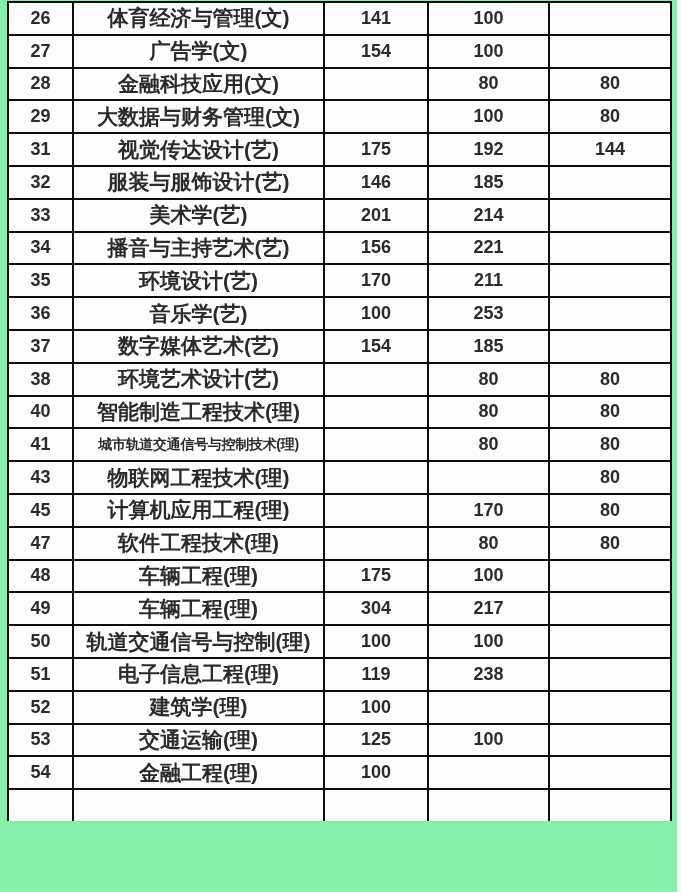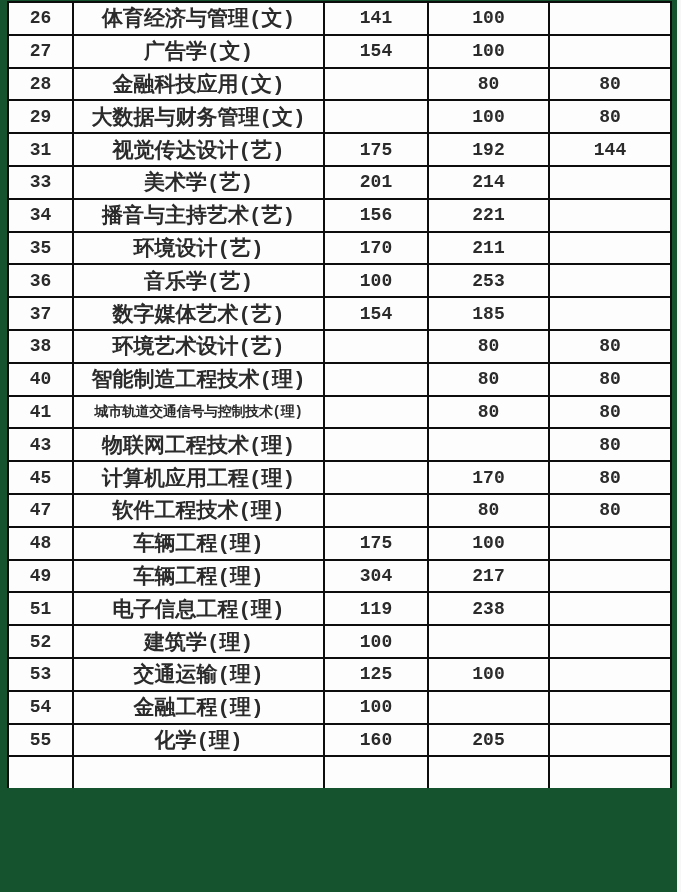--- a/index.html
+++ b/index.html
@@ -4,23 +4,23 @@
 <style>
   html, body {
     margin: 0;
     padding: 0;
     background: #f7f7f7;
   }
   .page {
     position: relative;
     width: 677px;
     height: 892px;
-    background: #14532d;
+    background: #86efac;
     overflow: hidden;
-    font-family: Liberation Mono, monospace;
+    font-family: Liberation Sans, sans-serif;
   }
   table.score-table {
     position: absolute;
     left: 7px;
     top: 1px;
     border-collapse: collapse;
     table-layout: fixed;
     width: 663px;
   }
   table.score-table td {
@@ -83,20 +83,27 @@
           <td class="cell-value">80</td>
         </tr>
         <tr>
           <td class="cell-no">31</td>
           <td class="cell-major">视觉传达设计(艺)</td>
           <td class="cell-value">175</td>
           <td class="cell-value">192</td>
           <td class="cell-value">144</td>
         </tr>
         <tr>
+          <td class="cell-no">32</td>
+          <td class="cell-major">服装与服饰设计(艺)</td>
+          <td class="cell-value">146</td>
+          <td class="cell-value">185</td>
+          <td class="cell-value"></td>
+        </tr>
+        <tr>
           <td class="cell-no">33</td>
           <td class="cell-major">美术学(艺)</td>
           <td class="cell-value">201</td>
           <td class="cell-value">214</td>
           <td class="cell-value"></td>
         </tr>
         <tr>
           <td class="cell-no">34</td>
           <td class="cell-major">播音与主持艺术(艺)</td>
           <td class="cell-value">156</td>
@@ -174,20 +181,27 @@
           <td class="cell-value"></td>
         </tr>
         <tr>
           <td class="cell-no">49</td>
           <td class="cell-major">车辆工程(理)</td>
           <td class="cell-value">304</td>
           <td class="cell-value">217</td>
           <td class="cell-value"></td>
         </tr>
         <tr>
+          <td class="cell-no">50</td>
+          <td class="cell-major">轨道交通信号与控制(理)</td>
+          <td class="cell-value">100</td>
+          <td class="cell-value">100</td>
+          <td class="cell-value"></td>
+        </tr>
+        <tr>
           <td class="cell-no">51</td>
           <td class="cell-major">电子信息工程(理)</td>
           <td class="cell-value">119</td>
           <td class="cell-value">238</td>
           <td class="cell-value"></td>
         </tr>
         <tr>
           <td class="cell-no">52</td>
           <td class="cell-major">建筑学(理)</td>
           <td class="cell-value">100</td>
@@ -199,27 +213,20 @@
           <td class="cell-major">交通运输(理)</td>
           <td class="cell-value">125</td>
           <td class="cell-value">100</td>
           <td class="cell-value"></td>
         </tr>
         <tr>
           <td class="cell-no">54</td>
           <td class="cell-major">金融工程(理)</td>
           <td class="cell-value">100</td>
           <td class="cell-value"></td>
-          <td class="cell-value"></td>
-        </tr>
-        <tr>
-          <td class="cell-no">55</td>
-          <td class="cell-major">化学(理)</td>
-          <td class="cell-value">160</td>
-          <td class="cell-value">205</td>
           <td class="cell-value"></td>
         </tr>
         <tr class="partial-row">
           <td></td>
           <td></td>
           <td></td>
           <td></td>
           <td></td>
         </tr>
       </tbody>

